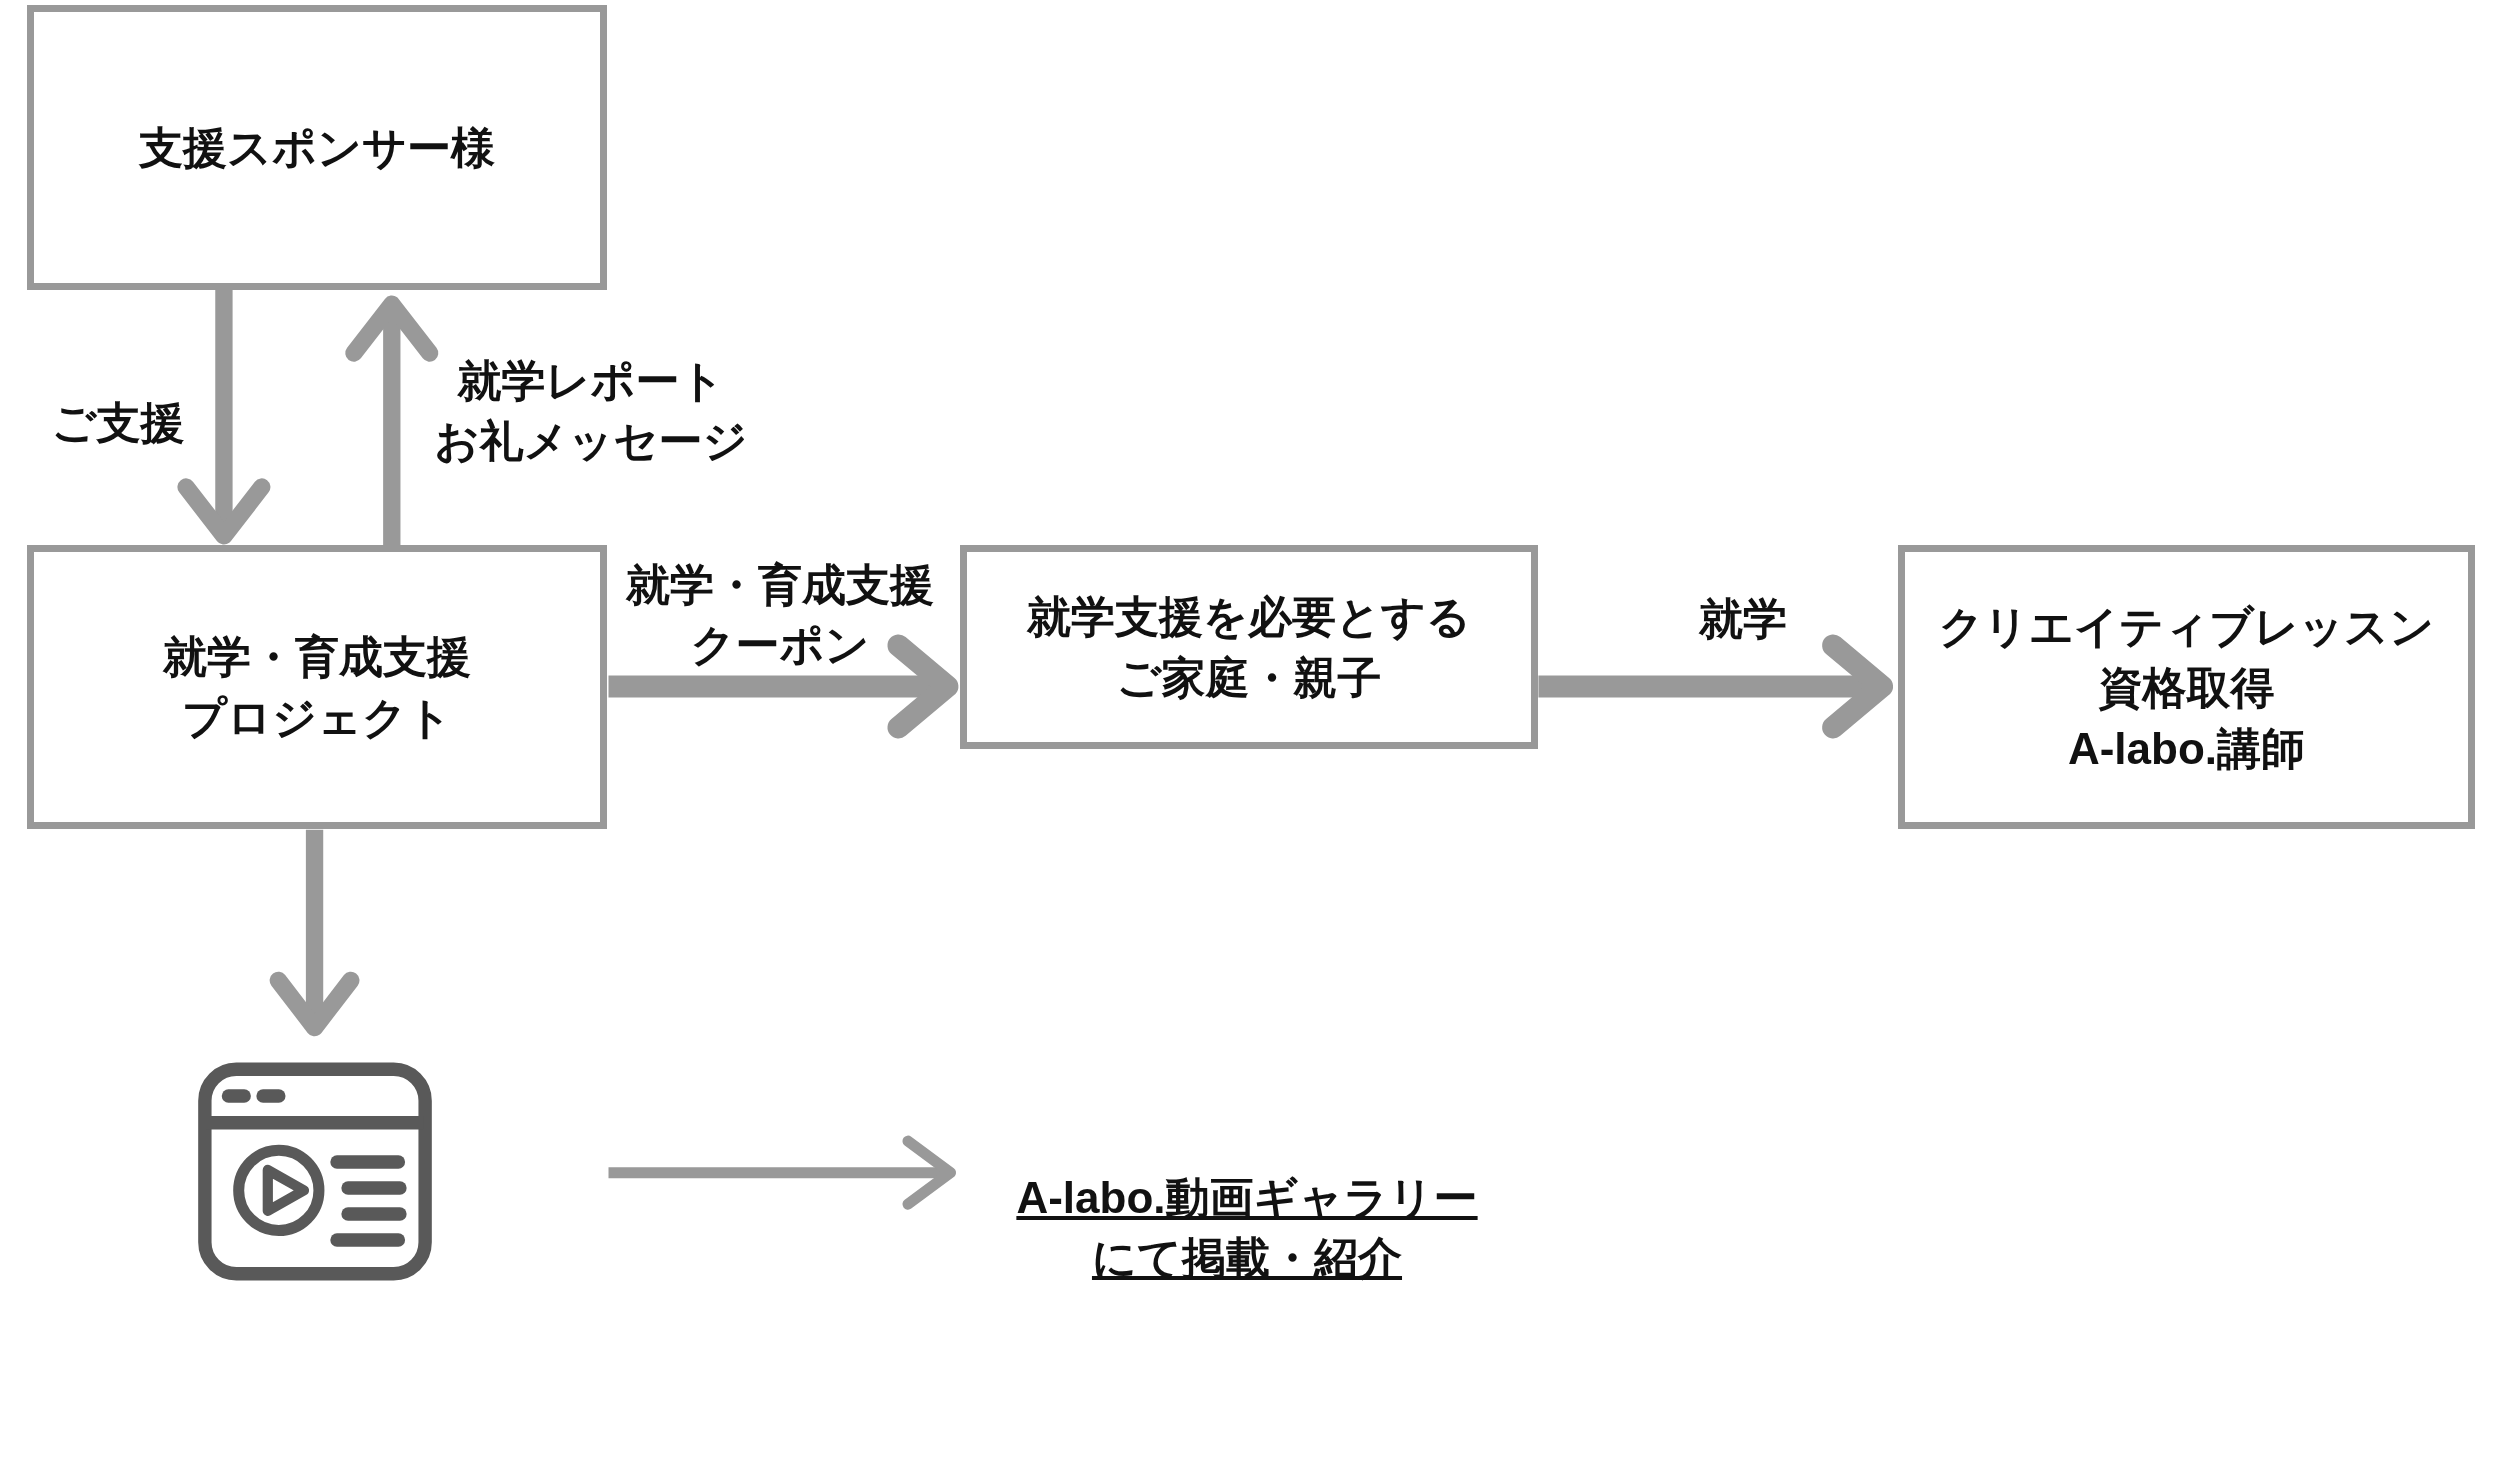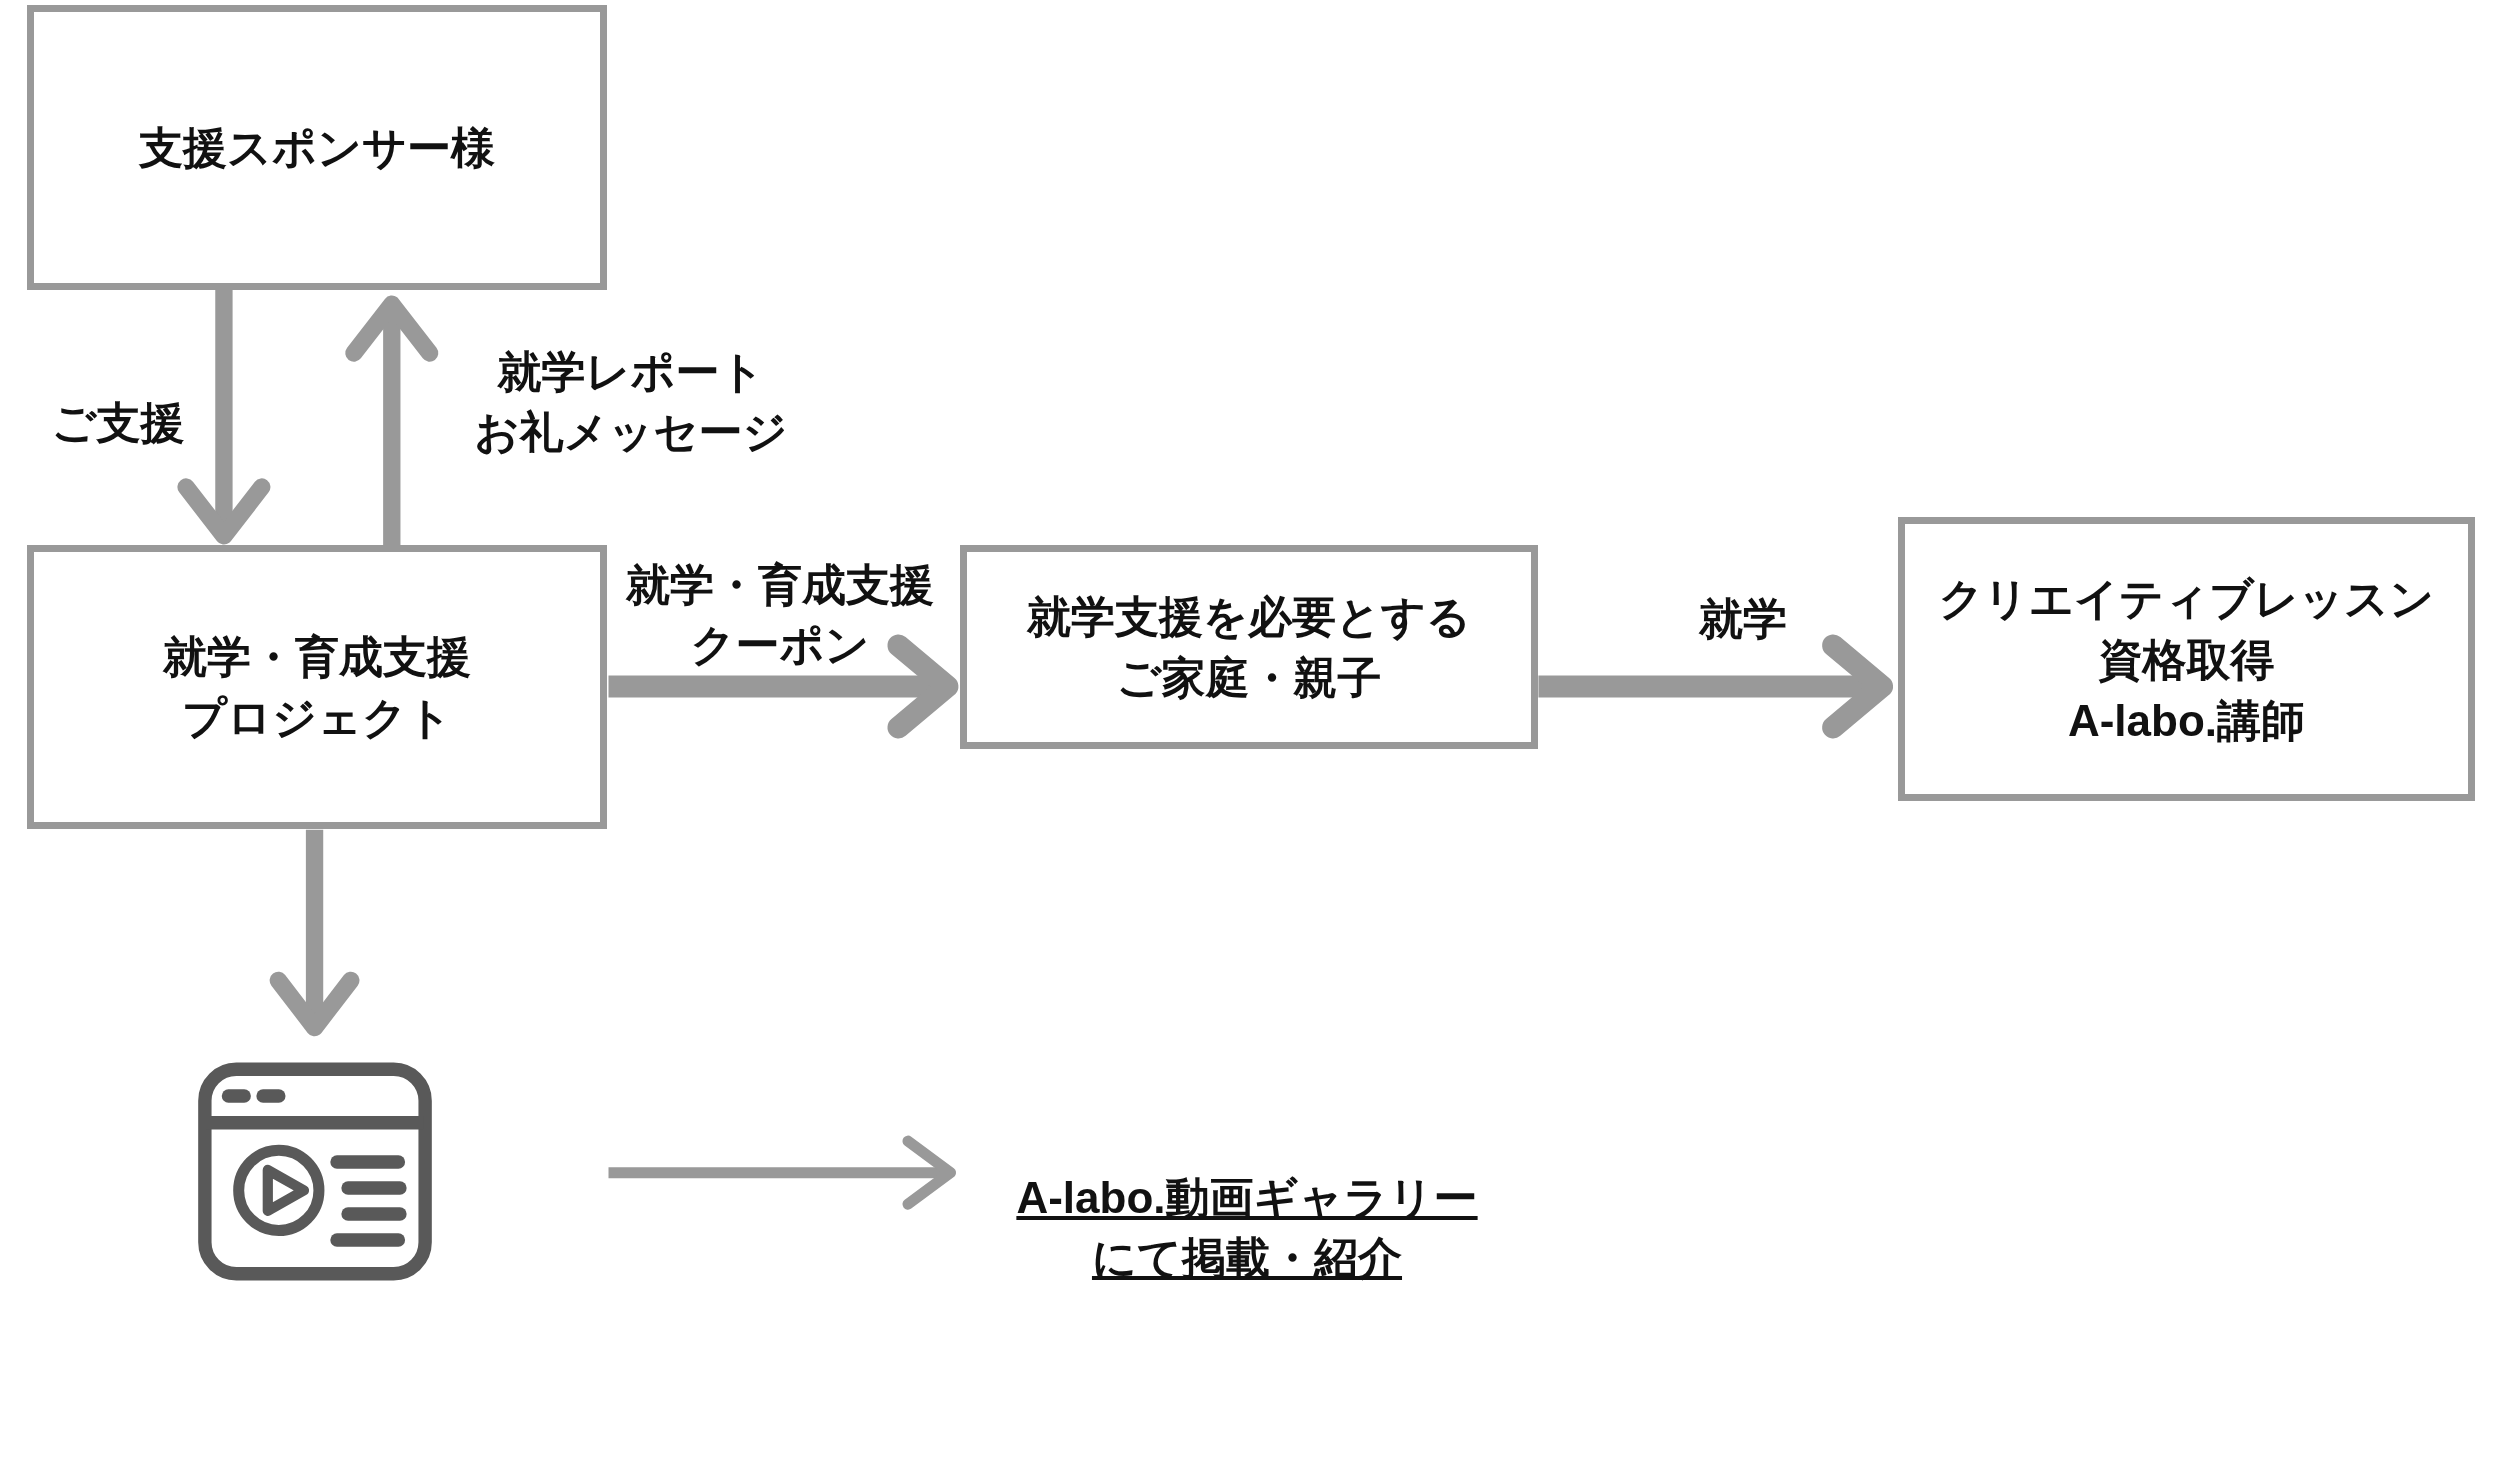--- a/index.html
+++ b/index.html
@@ -46,33 +46,33 @@
     text-align: center;
     color: var(--text);
     font-weight: 700;
     font-size: 44px;
     line-height: 61px;
     white-space: nowrap;
   }
   .box-sponsor { left: 27px;   top: 4.7px;   width: 580px; height: 285px; }
   .box-project { left: 27px;   top: 545px; width: 580px; height: 284px; }
   .box-family  { left: 960px; top: 545px; width: 578px; height: 204px; }
-  .box-lesson  { left: 1898px; top: 517px; width: 577px; height: 284px; }
+  .box-lesson  { left: 1898px; top: 545px; width: 577px; height: 284px; }
   .label {
     position: absolute;
     transform: translate(-50%, -50%);
     text-align: center;
     color: var(--text);
     font-weight: 700;
     font-size: 44px;
     line-height: 60px;
     white-space: nowrap;
   }
   .label-support    { left: 118px;  top: 423px;  }
-  .label-report     { left: 591px;  top: 402px; margin-left: 40px;  }
+  .label-report     { left: 591px;  top: 411px;  }
   .label-coupon     { left: 780px;  top: 615px;  }
   .label-enrollment { left: 1715px; top: 619px; margin-left: 28px;  }
   .note-gallery     { left: 1247px; top: 1228px; text-decoration: underline; }
   .note-article     { left: 329px;  top: 1375px; }
   .browser-icon {
     position: absolute;
     left: 197px;
     top: 1061px;
     width: 236px;
     height: 221px;

